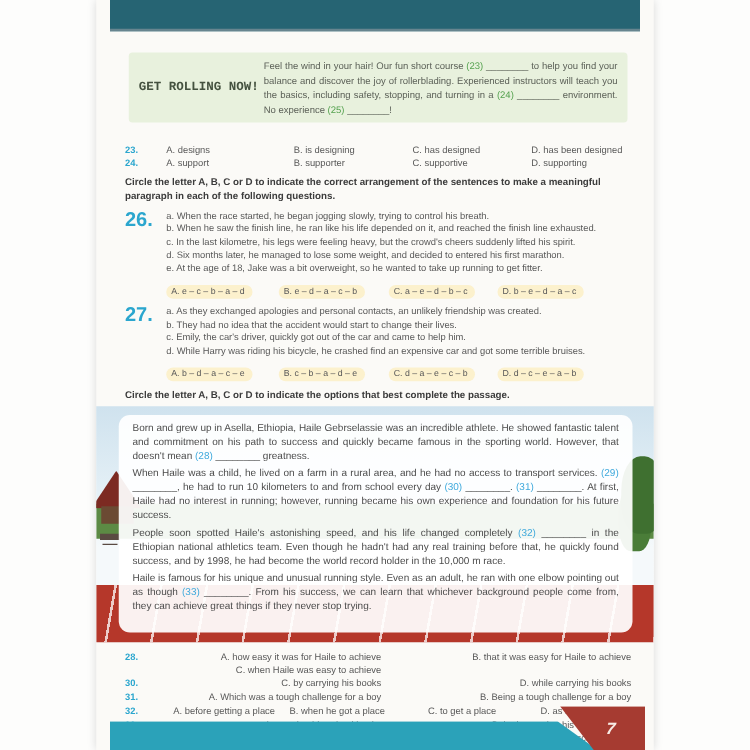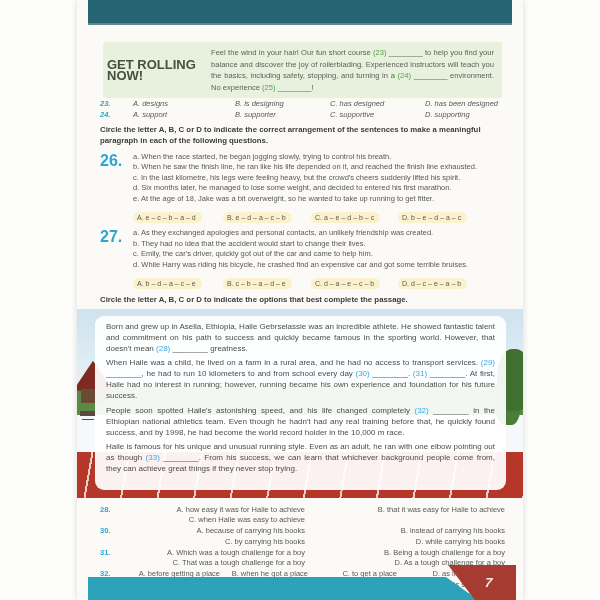--- a/index.html
+++ b/index.html
@@ -8,26 +8,26 @@
   .page{position:absolute;left:77px;top:0;width:446px;height:600px;background:#fbfaf7;
         box-shadow:0 0 7px rgba(0,0,0,.14);}
   .topbar{position:absolute;left:11px;top:0;width:424px;height:23px;background:#266473;
           border-bottom:2px solid #67858f;}
   .content{position:absolute;left:0;top:0;width:100%;padding:42px 18px 0 23px;box-sizing:border-box;}
 
   
   .rolling-box{display:flex;background:#e8f1dd;border-radius:3px;margin:0 3px 0 3px;
                padding:5px 8px 5px 4px;}
   .rb-title{width:104px;flex:none;display:flex;align-items:center;justify-content:center;
-            text-align:left;font-weight:bold;font-size:13px;line-height:11px;color:#44513f;}
+            text-align:left;font-weight:bold;font-size:10px;line-height:11px;color:#44513f;font-family:Liberation Mono, monospace;}
   .rb-text{flex:1;font-size:7.6px;line-height:11.6px;color:#5c6158;text-align:justify;}
   .gnum{color:#55a24f;}
 
   
-  .qblock{margin-top:0;font-style:italic;}
+  .qblock{margin-top:16px;}
   .qrow4{display:flex;font-size:7.5px;line-height:11px;color:#585858;}
   .qno{width:33px;flex:none;font-weight:bold;color:#2ba6ce;}
   .c-a{width:102px;flex:none;}
   .c-b{width:95px;flex:none;}
   .c-c{width:95px;flex:none;}
   .c-d{flex:1;}
 
   .instr{margin-top:5px;font-size:7.8px;line-height:10.6px;font-weight:bold;color:#3c3c3c;}
 
   
@@ -174,39 +174,31 @@
             </div>
           <div class="r2">
               <span class="o-l">C. when Haile was easy to achieve</span>
             </div>
         </div>
       </div>
       <div class="q2">
         <span class="qno">30.</span>
         <div class="rows">
           <div class="r2">
-              <span class="o-l">A. because of carrying his books</span>
-              <span class="o-r">B. instead of carrying his books</span>
-            </div>
-          <div class="r2">
               <span class="o-l">C. by carrying his books</span>
               <span class="o-r">D. while carrying his books</span>
             </div>
         </div>
       </div>
       <div class="q2">
         <span class="qno">31.</span>
         <div class="rows">
           <div class="r2">
               <span class="o-l">A. Which was a tough challenge for a boy</span>
               <span class="o-r">B. Being a tough challenge for a boy</span>
-            </div>
-          <div class="r2">
-              <span class="o-l">C. That was a tough challenge for a boy</span>
-              <span class="o-r">D. As a tough challenge for a boy</span>
             </div>
         </div>
       </div>
       <div class="q2">
         <span class="qno">32.</span>
         <div class="rows">
           <div class="r4">
               <span class="o4a">A. before getting a place</span>
               <span class="o4b">B. when he got a place</span>
               <span class="o4c">C. to get a place</span>

